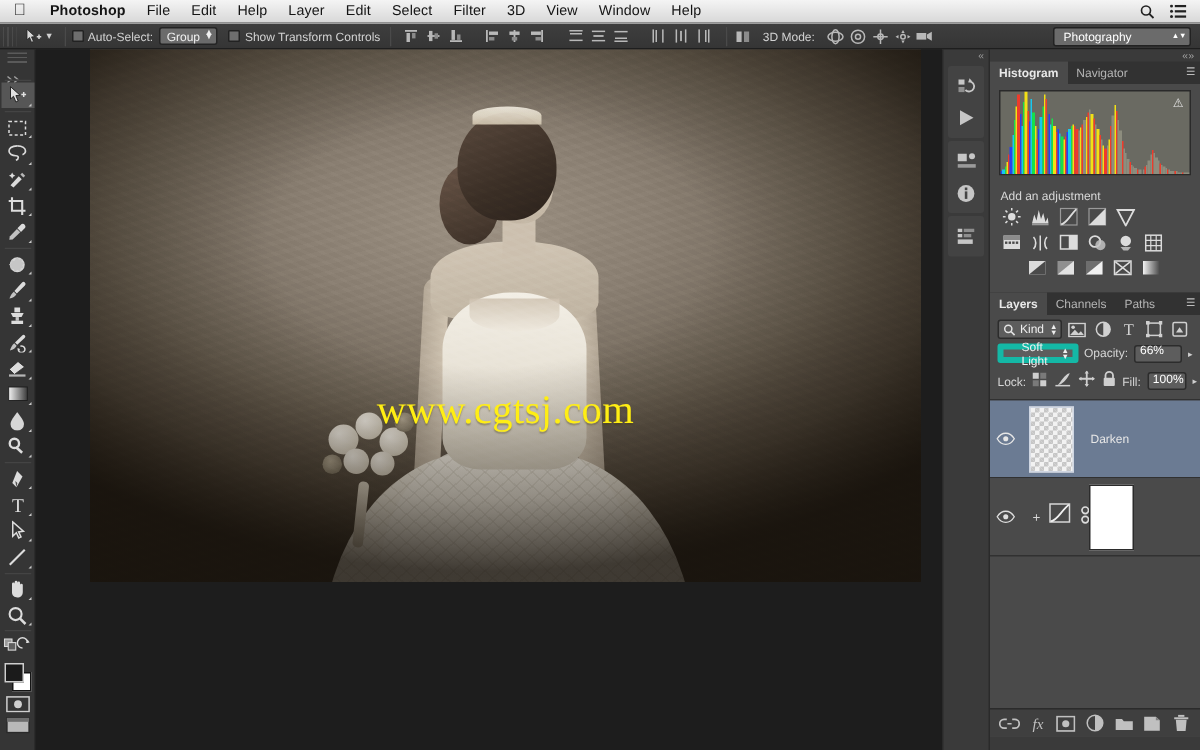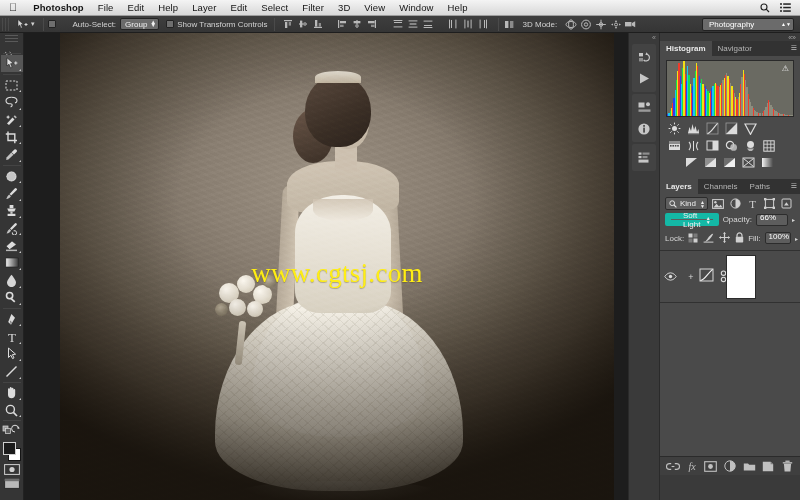--- a/index.html
+++ b/index.html
@@ -69,21 +69,21 @@
      border-left:2px solid transparent; border-bottom:2px solid #c9c9c9; }
   .tb-div { width:18px; height:1px; background:#272727; border-bottom:1px solid #444; margin:1.5px 0; }
   .swatches { width:22px; height:24px; position:relative; margin-top:2px; }
   .sw-back { position:absolute; left:7px; top:9px; width:13px; height:13px; background:#fff; border:1px solid #151515; }
   .sw-fore { position:absolute; left:2px; top:3px; width:13px; height:13px; background:#1b1b1b; border:1px solid #cfcfcf; }
   .qm, .screenmode { width:19px; height:14px; display:flex; align-items:center; justify-content:center; }
 
   
   .docarea { position:absolute; top:33px; left:24px; width:604px; height:467px; background:#1d1d1d; }
   .canvas {
-    position:absolute; left:36px; top:0px; width:554px; height:467px;
+    position:absolute; left:36px; top:0px; width:554px; height:355px;
     background:
       radial-gradient(ellipse 75% 62% at 47% 33%, #9c9183 0%, #8b8073 28%, #6e6456 58%, #4a4136 82%, #332c23 100%);
     overflow:hidden;
   }
   .canvas .vignette {
     position:absolute; inset:0;
     background:radial-gradient(ellipse 70% 62% at 48% 36%, rgba(0,0,0,0) 38%, rgba(30,24,16,.45) 78%, rgba(20,15,9,.8) 100%);
   }
   .canvas .texture {
     position:absolute; inset:0; opacity:.22; mix-blend-mode:overlay;
@@ -164,21 +164,21 @@
   .adj-row { display:flex; gap:5px; margin-bottom:4px; }
   .adj-btn { width:14px; height:13px; display:flex; align-items:center; justify-content:center; }
   .adj-row.r3 { padding-left:17px; }
 
   .layers-ctl { padding:3px 5px 0 5px; }
   .lrow { display:flex; align-items:center; gap:4px; margin-bottom:3px; }
   .kindbox { display:flex; align-items:center; gap:3px; height:13px; padding:0 2px 0 3px;
      background:#5d5d5d; border:1px solid #2c2c2c; border-radius:2px; font-size:8px; color:#eee; }
   .filt-ic { width:13px; height:13px; display:flex; align-items:center; justify-content:center; opacity:.92; }
   .blend-sel { flex:1; display:flex; align-items:center; justify-content:center;
-     height:13px; padding:0 2px 0 12px; background:#5d5d5d; border:6px solid #14b8a6;
+     height:13px; padding:0 2px 0 12px; background:#5d5d5d; border:4px solid #14b8a6;
      border-radius:2px; font-size:8px; color:#f0f0f0; }
   .lbl { font-size:8px; color:#d6d6d6; white-space:nowrap; }
   .numbox { display:flex; align-items:center; justify-content:space-between; width:32px; height:12px;
      padding:0 1px 4px 3px; background:#5d5d5d; border:1px solid #2c2c2c; border-radius:2px;
      font-size:8px; color:#fff; }
   .lock-icons { display:flex; align-items:center; gap:5px; }
 
   .layerlist { margin-top:3px; border-top:1px solid #313131; }
   .layer {
     height:52px; display:flex; align-items:center; border-bottom:1px solid #313131;
@@ -260,21 +260,21 @@
     <span class="grip"></span>
     <span class="ob-tool">
       <svg width="11" height="11" viewBox="0 0 11 11">
           <path d="M1 0.5 L1 7.5 L2.7 6 L4 9.2 L5.3 8.6 L4 5.6 L6.3 5.4 Z" fill="#d8d8d8" stroke="#222" stroke-width=".5"></path>
           <path d="M7.5 5.5 h3 M9 4 v3" stroke="#d8d8d8" stroke-width="1"></path>
         </svg>
       <span style="font-size:7px">▾</span>
     </span>
     <span class="ob-sep"></span>
     <span class="chk"></span>
-    <span class="ob-label" style="margin-left:17px">Auto-Select:</span>
+    <span class="ob-label" style="margin-left:3px">Auto-Select:</span>
     <span class="mini-select" style="margin-left:4px">
       <span>Group</span>
       <span class="arrows">
           <span>▲</span>
           <span>▼</span>
         </span>
     </span>
     <span class="chk" style="margin-left:7px"></span>
     <span class="ob-label" style="margin-left:3px">Show Transform Controls</span>
     <span class="ob-sep" style="margin-left:6px"></span>
@@ -796,20 +796,21 @@
             <span class="hbar" style="left: 120.96px; width: 1.26px; height: 1px; background: rgb(239, 59, 43);"></span>
             <span class="hbar" style="left: 122.22px; width: 1.26px; height: 1px; background: rgb(141, 141, 126);"></span>
             <span class="hbar" style="left: 123.48px; width: 1.26px; height: 1px; background: rgb(141, 141, 126);"></span>
             <span class="hbar" style="left: 124.74px; width: 1.26px; height: 1px; background: rgb(141, 141, 126);"></span>
             <span style="position: absolute; left: 0px; bottom: 0px; width: 100%; height: 100%; pointer-events: none;"></span>
           </div>
       </div>
     </div>
 
     <div class="pbody">
+      <div class="adj-title">Add an adjustment</div>
       <div class="adj-grid">
         <div class="adj-row">
           <span class="adj-btn">
             <svg width="13" height="13" viewBox="0 0 13 13">
                 <circle cx="6.5" cy="6.5" r="2.5" fill="#dcdcdc"></circle>
                 <g stroke="#dcdcdc" stroke-width="1">
                   <line x1="6.5" y1="0.6" x2="6.5" y2="2.4"></line>
                   <line x1="6.5" y1="10.6" x2="6.5" y2="12.4"></line>
                   <line x1="0.6" y1="6.5" x2="2.4" y2="6.5"></line>
                   <line x1="10.6" y1="6.5" x2="12.4" y2="6.5"></line>
@@ -1018,20 +1019,32 @@
           <span class="numbox">
             <span>100%</span>
           </span>
           <span style="font-size:6px;color:#d0d0d0">▸</span>
         </div>
       </div>
 
       <div class="layerlist">
 
 
+        <div class="layer active">
+          <span class="eye">
+            <svg width="13" height="9" viewBox="0 0 13 9">
+                <path d="M6.5 .8 C10 .8 12.2 4.5 12.2 4.5 C12.2 4.5 10 8.2 6.5 8.2 C3 8.2 .8 4.5 .8 4.5 C.8 4.5 3 .8 6.5 .8z" fill="none" stroke="#e6e6e6" stroke-width=".9"></path>
+                <circle cx="6.5" cy="4.5" r="1.7" fill="#e6e6e6"></circle>
+              </svg>
+          </span>
+          <span class="thumbcol" style="width:42px">
+            <span class="thumb checker" style="border:1px solid #cfd6e2"></span>
+          </span>
+          <span class="lname">Darken</span>
+        </div>
 
         <div class="layer">
           <span class="eye">
             <svg width="13" height="9" viewBox="0 0 13 9">
                 <path d="M6.5 .8 C10 .8 12.2 4.5 12.2 4.5 C12.2 4.5 10 8.2 6.5 8.2 C3 8.2 .8 4.5 .8 4.5 C.8 4.5 3 .8 6.5 .8z" fill="none" stroke="#dedede" stroke-width=".9"></path>
                 <circle cx="6.5" cy="4.5" r="1.7" fill="#dedede"></circle>
               </svg>
           </span>
           <span class="thumbcol" style="width:56px; gap:5px">
             <span style="color:#d6d6d6;font-size:9px">+</span>

